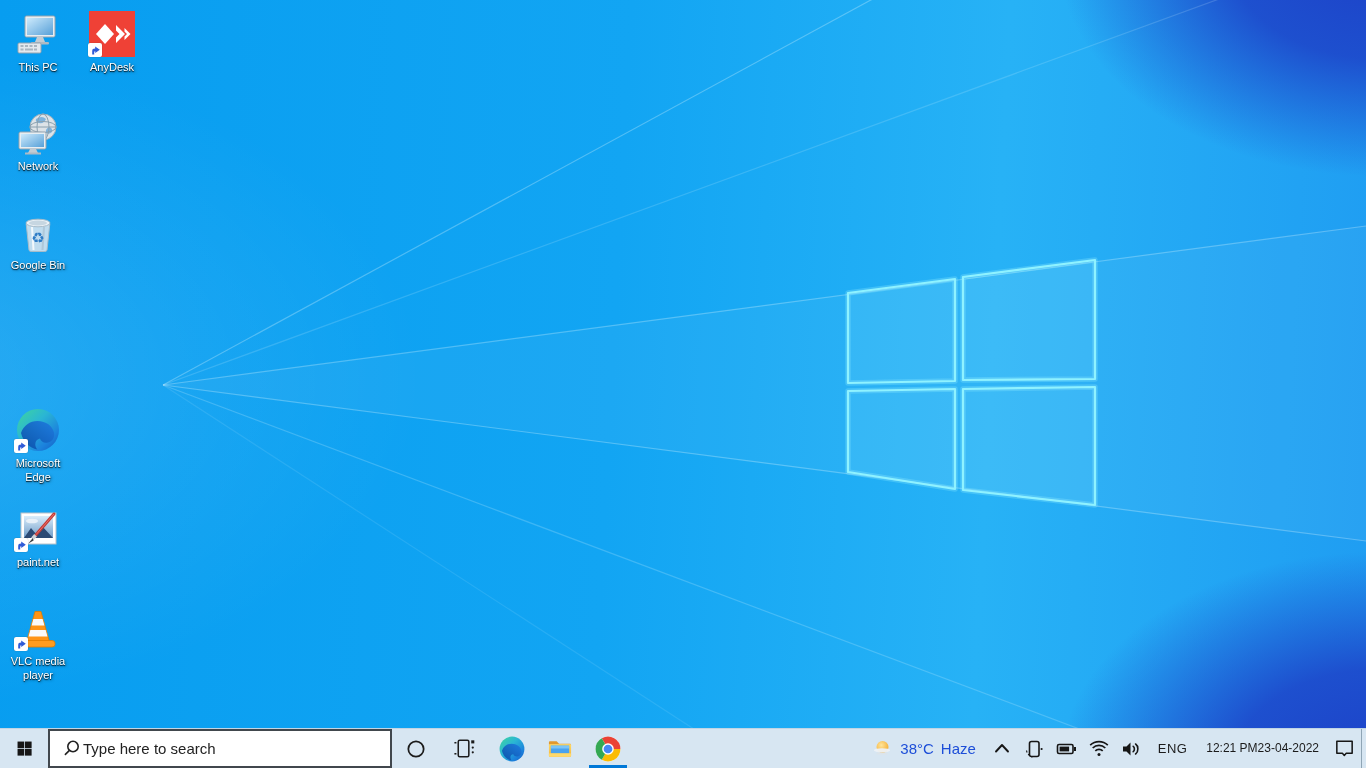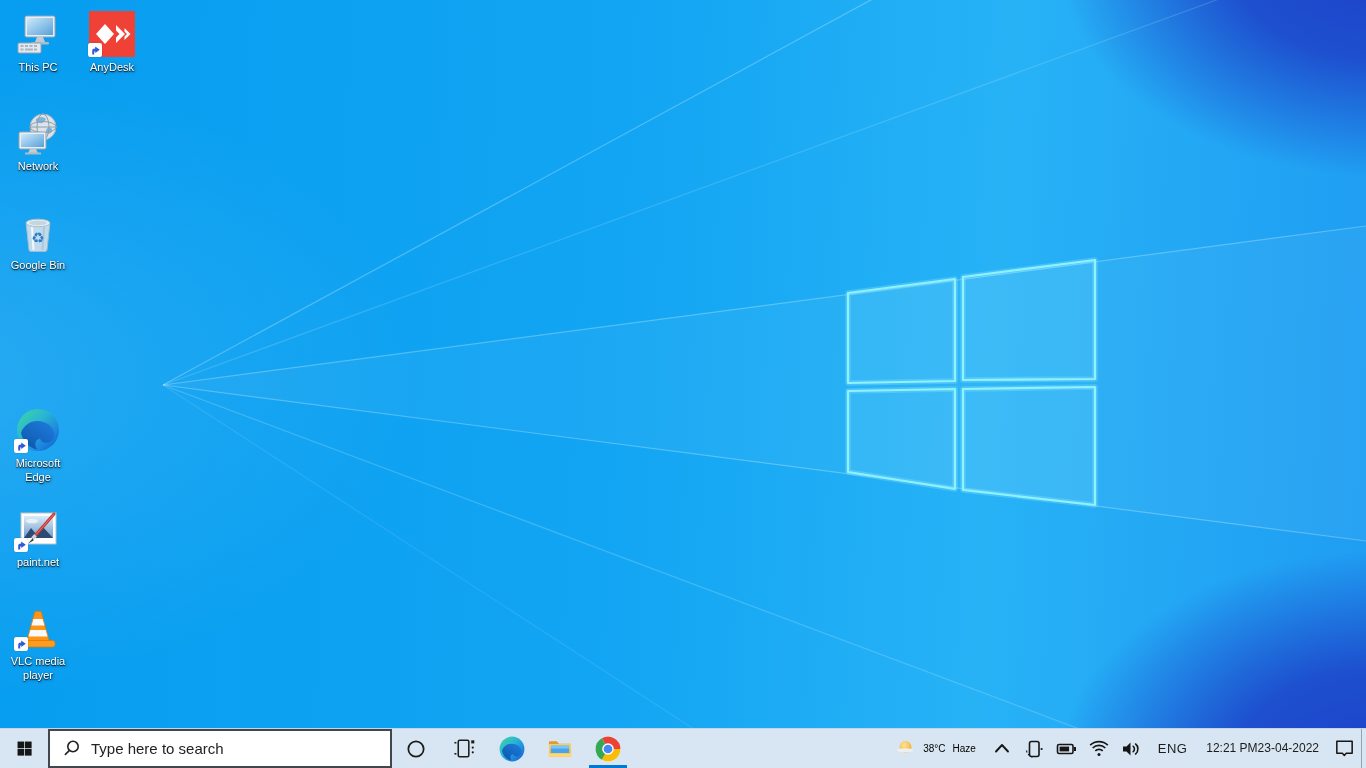--- a/index.html
+++ b/index.html
@@ -25,31 +25,31 @@
   .icon-label{margin-top:2px;font-size:11px;line-height:14px;text-align:center;color:#fff;
     text-shadow:0 1px 1px rgba(0,0,0,.85),1px 1px 3px rgba(0,0,0,.55);max-width:72px;}
 
   
   .taskbar{position:absolute;left:0;bottom:0;width:1366px;height:40px;background:#d7e6f2;
     display:flex;align-items:stretch;border-top:1px solid rgba(150,180,205,.35);box-sizing:border-box;}
   .tb-btn{position:relative;border:none;background:transparent;padding:0;margin:0;width:48px;height:100%;
     display:flex;align-items:center;justify-content:center;cursor:pointer;}
   .tb-btn.start{width:48px;}
   .search-box{width:344px;height:100%;box-sizing:border-box;background:#fff;border:2px solid #41474d;
-    display:flex;align-items:center;gap:8px;padding-left:12px;}
+    display:flex;align-items:center;padding-left:12px;}
   .search-box input{border:none;outline:none;flex:1;font-size:15px;color:#111;background:transparent;
     font-family:"Liberation Sans",sans-serif;}
   .search-box input::placeholder{color:#222;opacity:1;}
   .run-indicator{position:absolute;left:5px;right:5px;bottom:0;height:3px;background:#0078d7;}
 
   .tray{margin-left:auto;display:flex;align-items:stretch;height:100%;}
   .tray-btn{border:none;background:transparent;padding:0 5px;display:flex;align-items:center;
     justify-content:center;cursor:pointer;color:#1b1b1b;}
   .tray-btn.weather{gap:7px;padding:0 10px;}
-  .temp,.cond{font-size:10px;color:#000000;}
+  .temp,.cond{font-size:15px;color:#1d4ed8;}
   .lang{font-size:13px;letter-spacing:.4px;padding:0 10px;color:#1b1b1b;}
   .clock{flex-direction:row;justify-content:center;line-height:15px;font-size:12px;
     padding:0 9px;color:#1b1b1b;}
   .show-desktop{width:4px;height:100%;border-left:1px solid #8fa5b5;}
 </style>
 </head>
 <body>
 
 <svg width="0" height="0" style="position:absolute">
   <defs>

